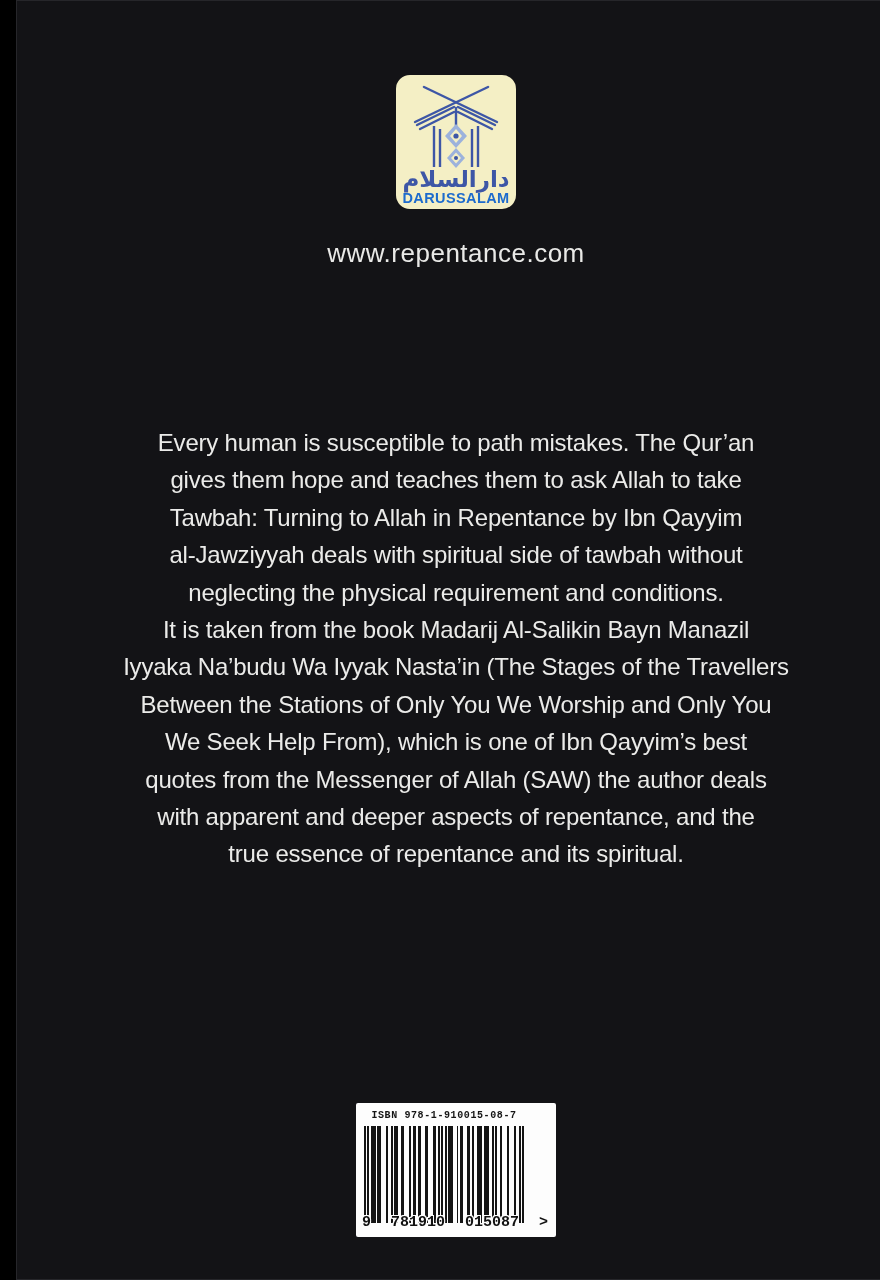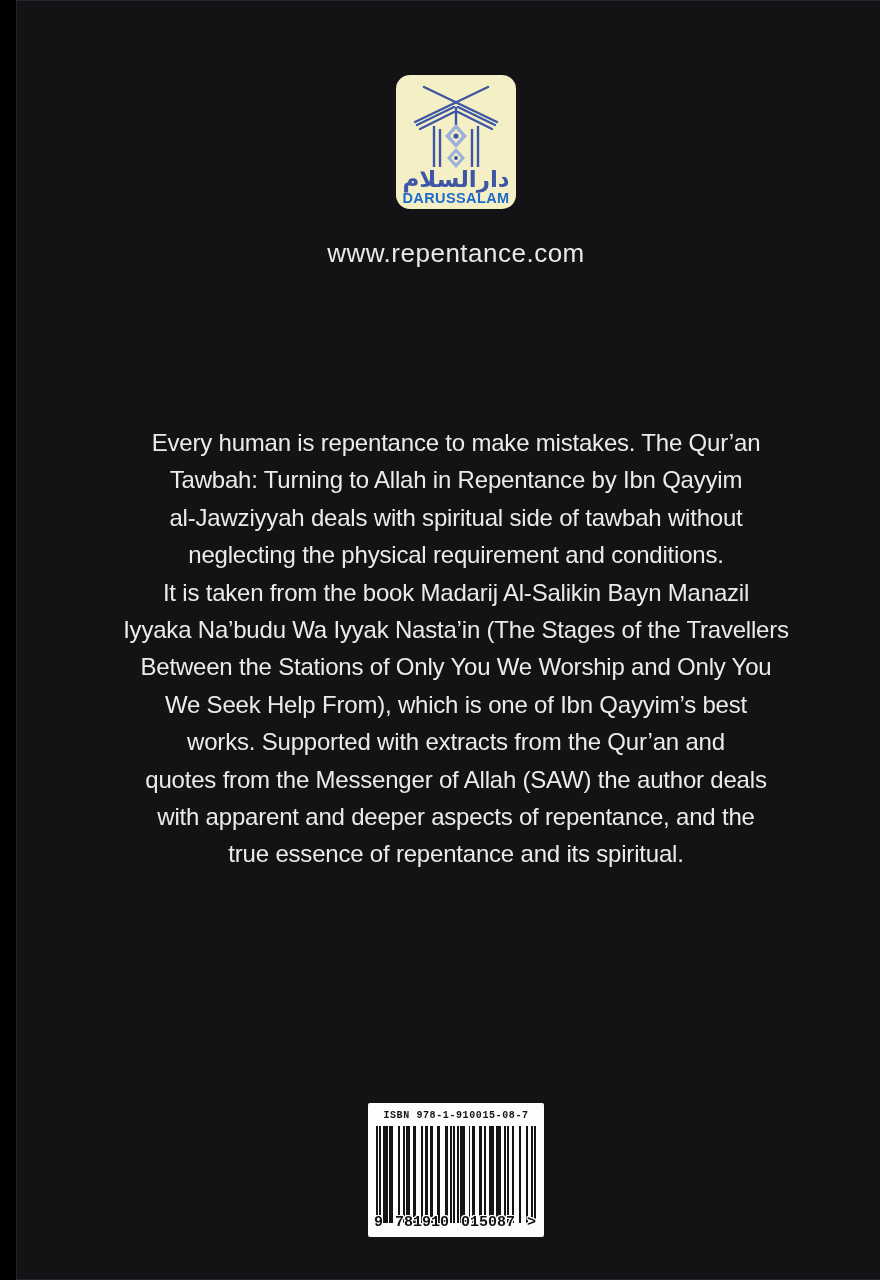--- a/index.html
+++ b/index.html
@@ -55,21 +55,21 @@
     letter-spacing: -0.2px;
   }
   .description .line { white-space: nowrap; }
 
   
   .barcode-box {
     position: absolute;
     top: 1103px;
     left: 50%;
     transform: translateX(-50%);
-    width: 176px;
+    width: 200px;
     height: 134px;
     background: #fdfdfd;
     border-radius: 2px;
     box-sizing: border-box;
     padding: 7px 8px 0 8px;
   }
   .isbn-label {
     width: 160px;
     height: 15px;
     text-align: center;
@@ -135,29 +135,29 @@
 
       <text x="61" y="113" text-anchor="middle" font-family="DejaVu Sans, sans-serif" font-size="23" font-weight="bold" fill="#3d56a6">دارالسلام</text>
 
       <text x="61" y="129" text-anchor="middle" font-family="Liberation Sans, sans-serif" font-size="14.5" font-weight="bold" fill="#1d6bcd" letter-spacing="0.4">DARUSSALAM</text>
     </svg>
   </div>
 
   <div class="website">www.repentance.com</div>
 
   <div class="description">
-    <div class="line">Every human is repentance to make mistakes. The Qur’an</div>
+    <div class="line">Every human is susceptible to path mistakes. The Qur’an</div>
+    <div class="line">gives them hope and teaches them to ask Allah to take</div>
     <div class="line">Tawbah: Turning to Allah in Repentance by Ibn Qayyim</div>
     <div class="line">al-Jawziyyah deals with spiritual side of tawbah without</div>
     <div class="line">neglecting the physical requirement and conditions.</div>
     <div class="line">It is taken from the book Madarij Al-Salikin Bayn Manazil</div>
     <div class="line">Iyyaka Na’budu Wa Iyyak Nasta’in (The Stages of the Travellers</div>
     <div class="line">Between the Stations of Only You We Worship and Only You</div>
     <div class="line">We Seek Help From), which is one of Ibn Qayyim’s best</div>
-    <div class="line">works. Supported with extracts from the Qur’an and</div>
     <div class="line">quotes from the Messenger of Allah (SAW) the author deals</div>
     <div class="line">with apparent and deeper aspects of repentance, and the</div>
     <div class="line">true essence of repentance and its spiritual.</div>
   </div>
 
   <div class="barcode-box">
     <div class="isbn-label">ISBN 978-1-910015-08-7</div>
     <svg class="bars-svg" width="160" height="97" viewBox="0 0 160 97">
         <rect x="0.00" y="0" width="1.73" height="97" fill="#141414"></rect>
         <rect x="3.37" y="0" width="1.73" height="97" fill="#141414"></rect>

